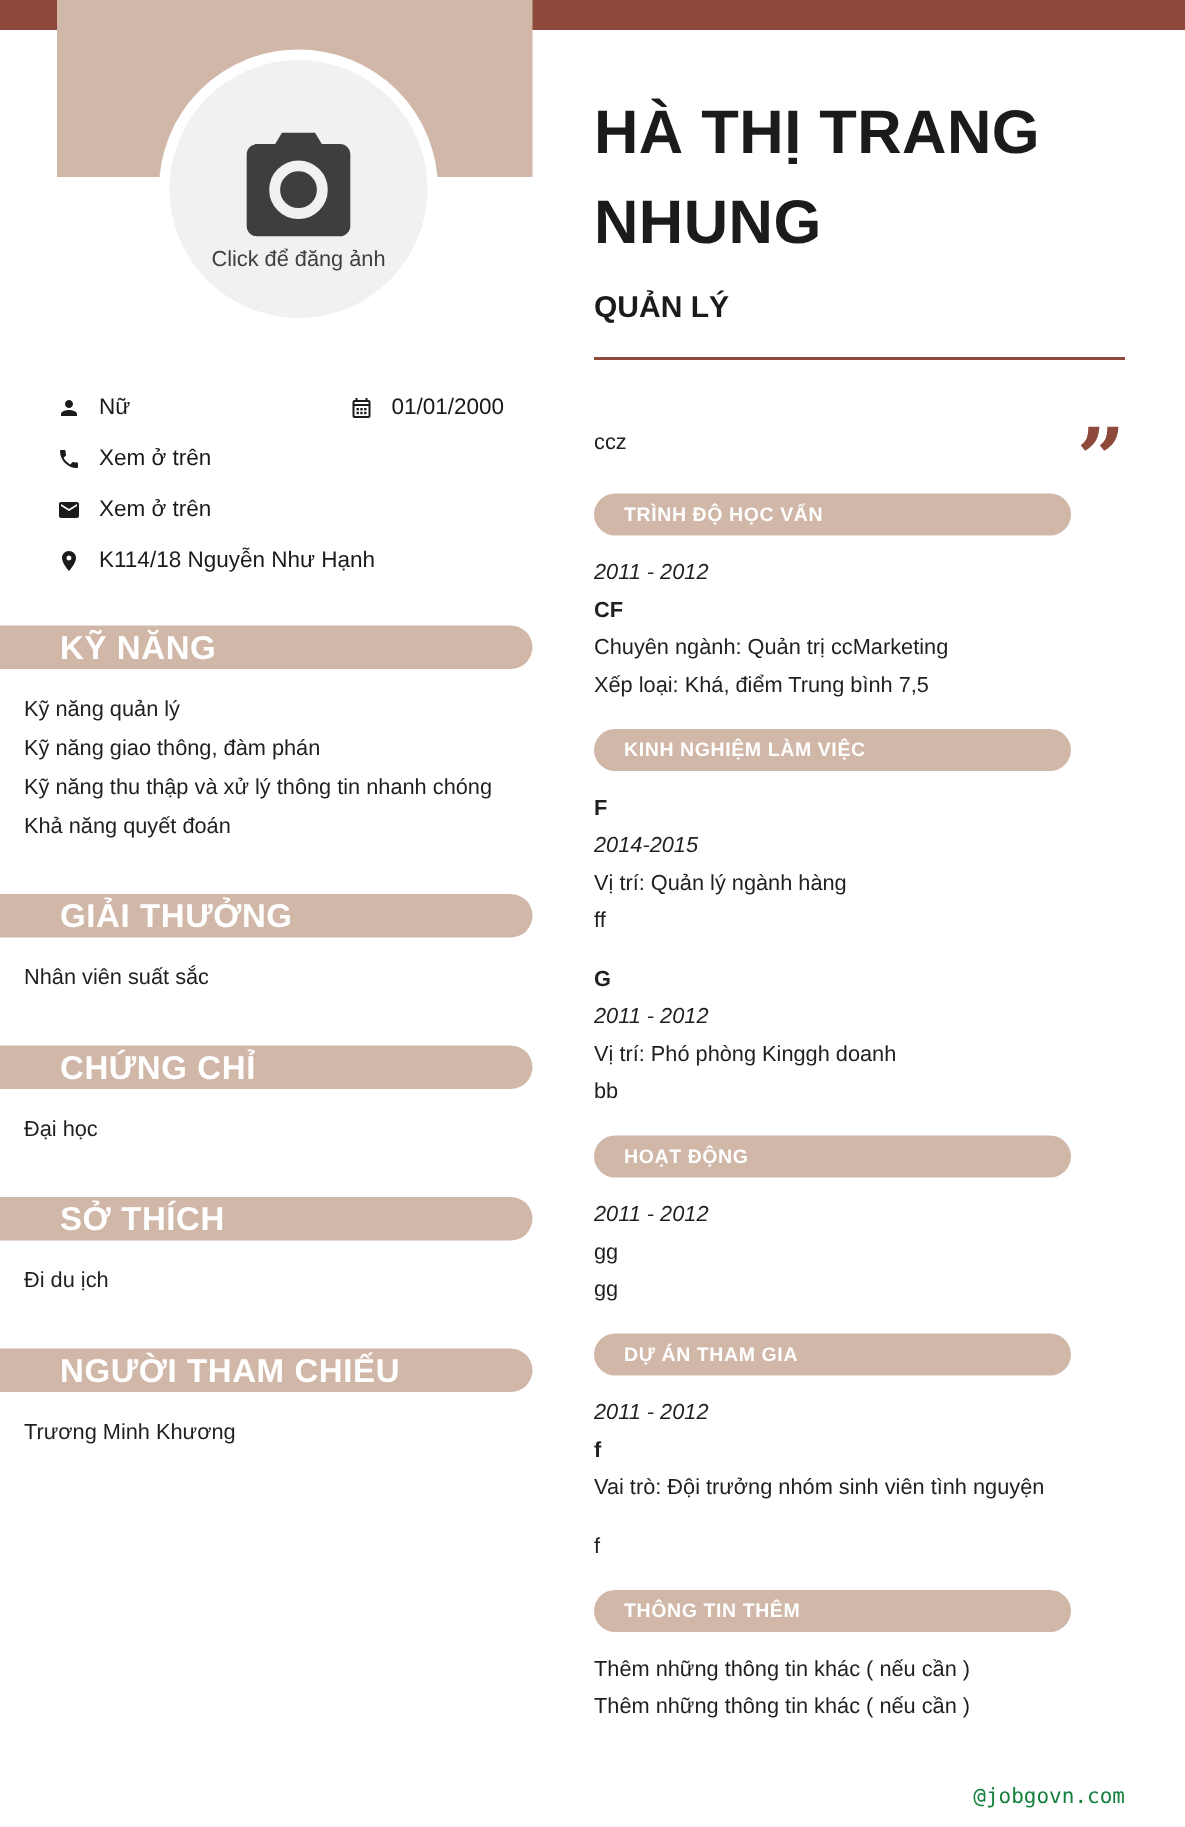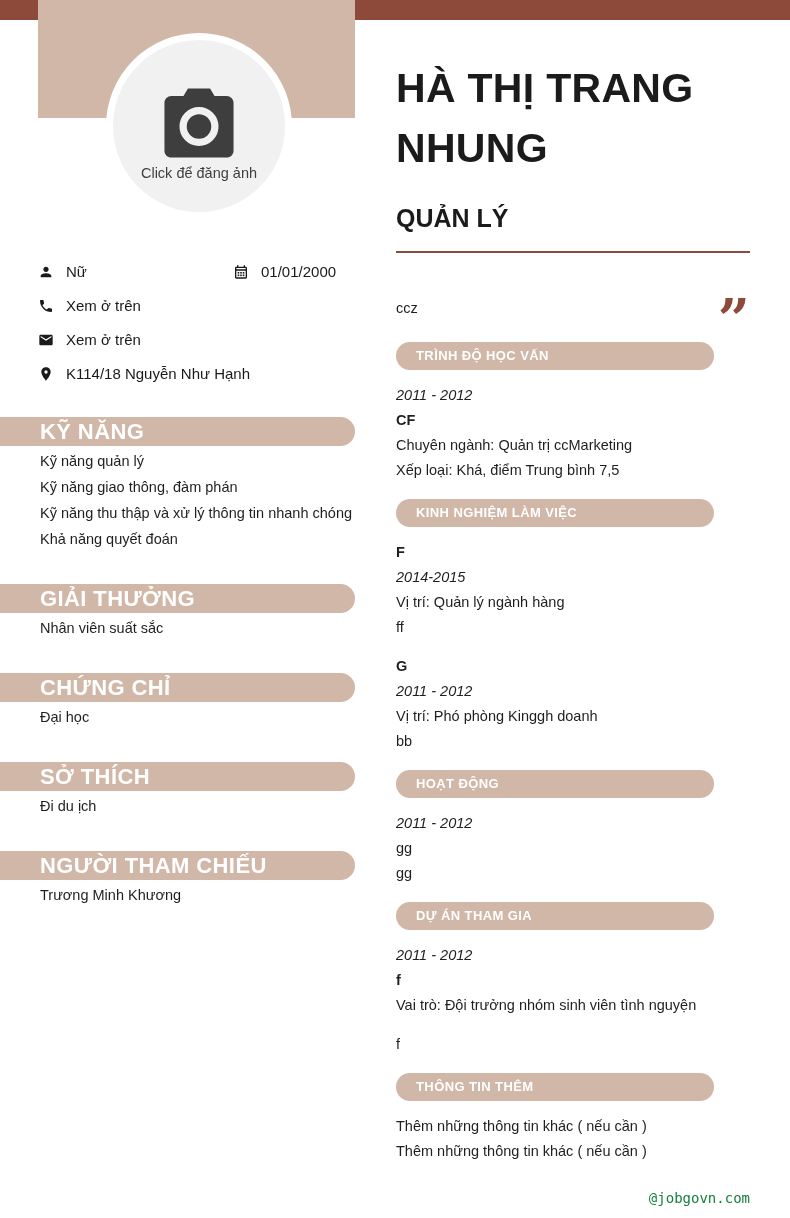--- a/index.html
+++ b/index.html
@@ -21,26 +21,26 @@
   .info-cell.first { width:160px; }
   .info-icon { width:16px; height:16px; margin-right:12px; flex:0 0 16px; }
   .info-icon svg { width:16px; height:16px; fill:#1a1a1a; display:block; }
   .info-text { font-size:15px; color:#1a1a1a; white-space:nowrap; }
 
   .left-col { position:absolute; left:0; top:417px; width:356px; }
   .l-section + .l-section { margin-top:32px; }
   .l-header { height:29px; line-height:29px; background:#D1B7A7; color:#ffffff;
     font-size:22px; font-weight:bold; letter-spacing:.4px; padding-left:40px;
     border-radius:0 14.5px 14.5px 0; width:315px; }
-  .l-items { margin-top:2px; padding-left:40px; }
+  .l-items { margin-top:14px; padding-left:16px; }
   .l-item { font-size:14.5px; line-height:26px; color:#1f1f1f; }
 
   .right-col { position:absolute; left:396px; top:30px; width:354px; }
   .name { font-size:41px; font-weight:bold; line-height:60px; color:#1b1b1b; margin-top:28px; letter-spacing:.3px; }
-  .job-title { font-size:25px; font-weight:bold; color:#1b1b1b; margin-top:27px; line-height:26px; }
+  .job-title { font-size:20px; font-weight:bold; color:#1b1b1b; margin-top:14px; line-height:26px; }
   .divider { height:2px; background:#8D4A3A; margin-top:20px; width:354px; }
   .summary-wrap { position:relative; margin-top:40px; min-height:49px; }
   .summary { font-size:14.5px; line-height:18px; color:#1f1f1f; padding-top:6px; }
   .quote { position:absolute; right:0; top:2px; font-family:"DejaVu Serif", serif;
     font-weight:bold; font-size:56px; line-height:48px; color:#8D4A3A; }
 
   .r-section + .r-section { margin-top:16px; }
   .r-header { height:28px; line-height:28px; width:298px; background:#D1B7A7; color:#ffffff;
     font-size:13px; font-weight:bold; letter-spacing:.4px; padding-left:20px; border-radius:14px; }
   .r-lines { margin-top:13px; }

